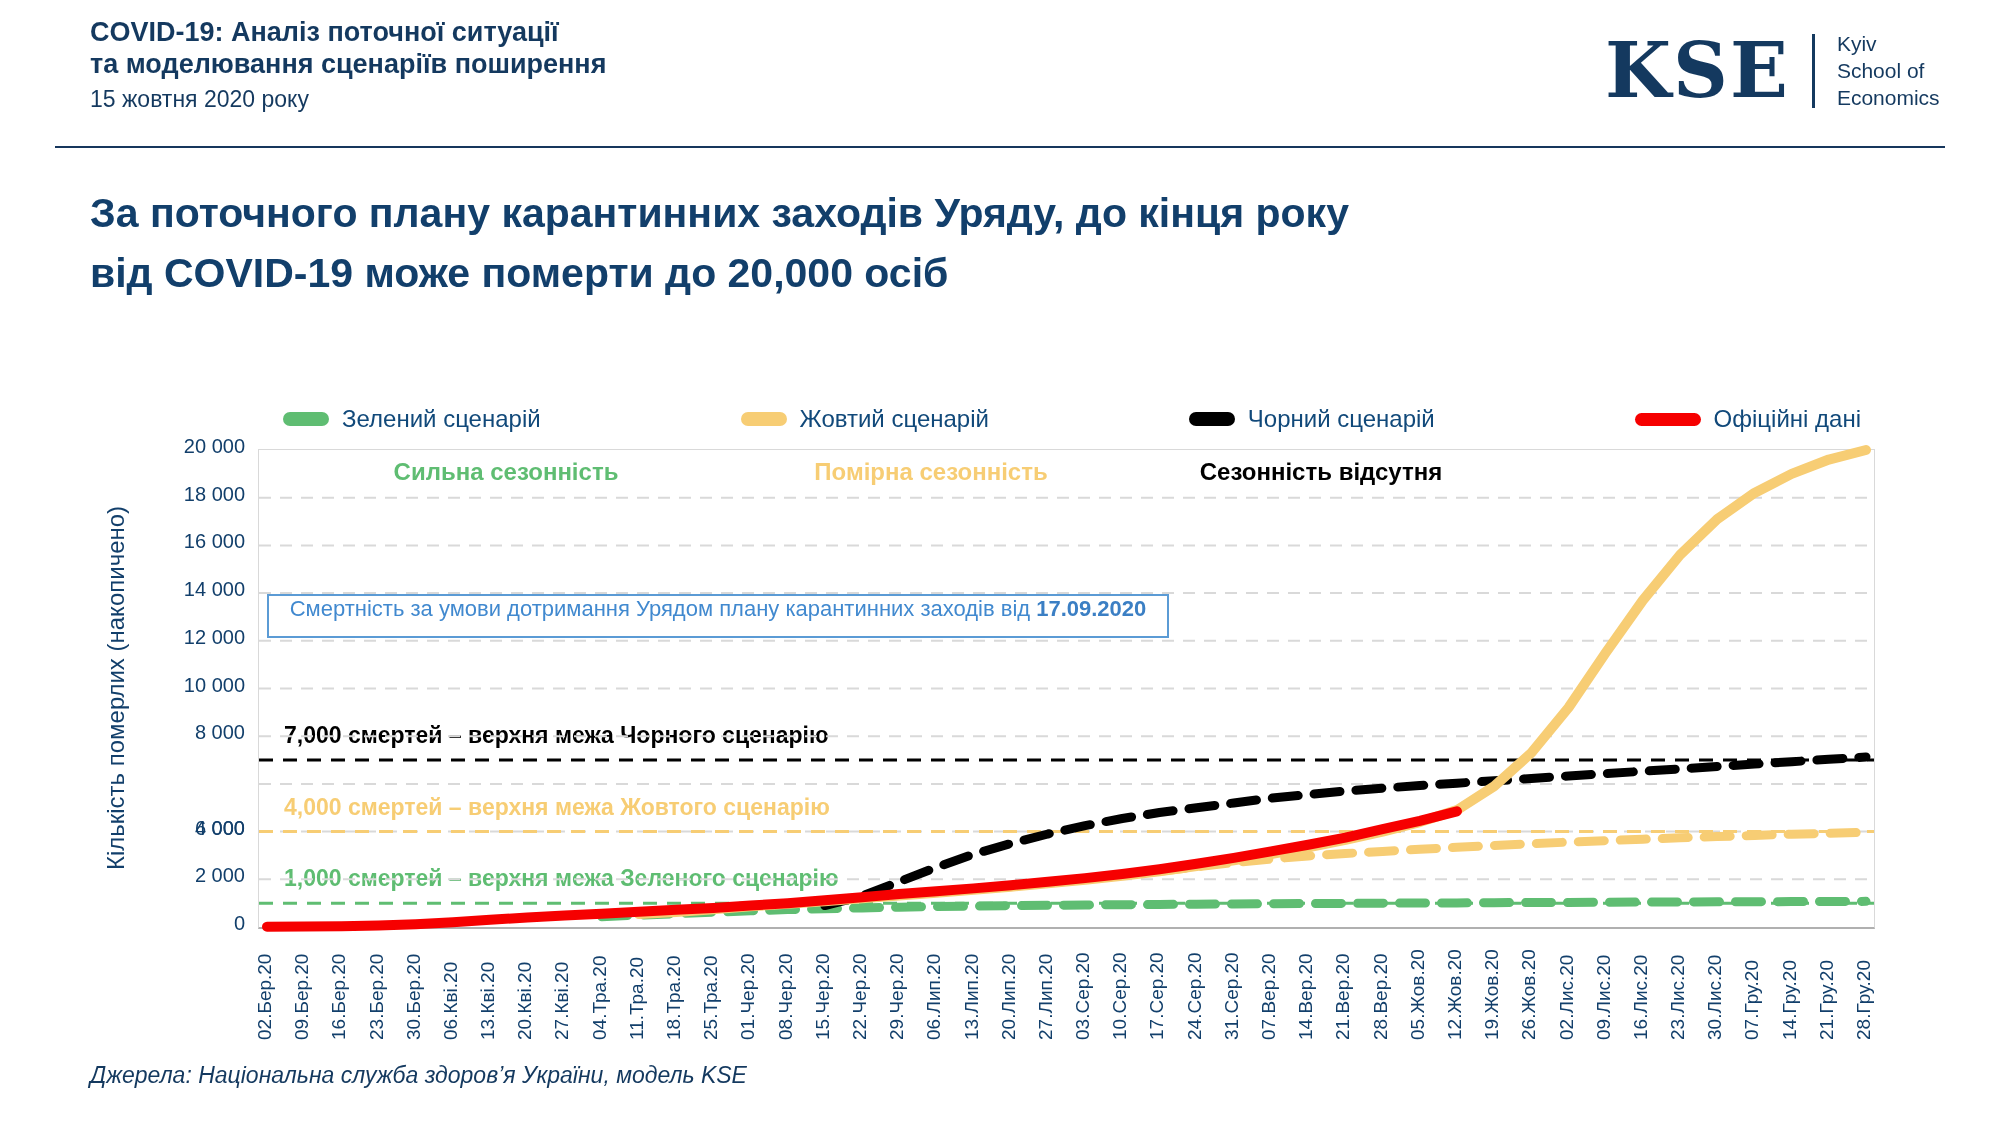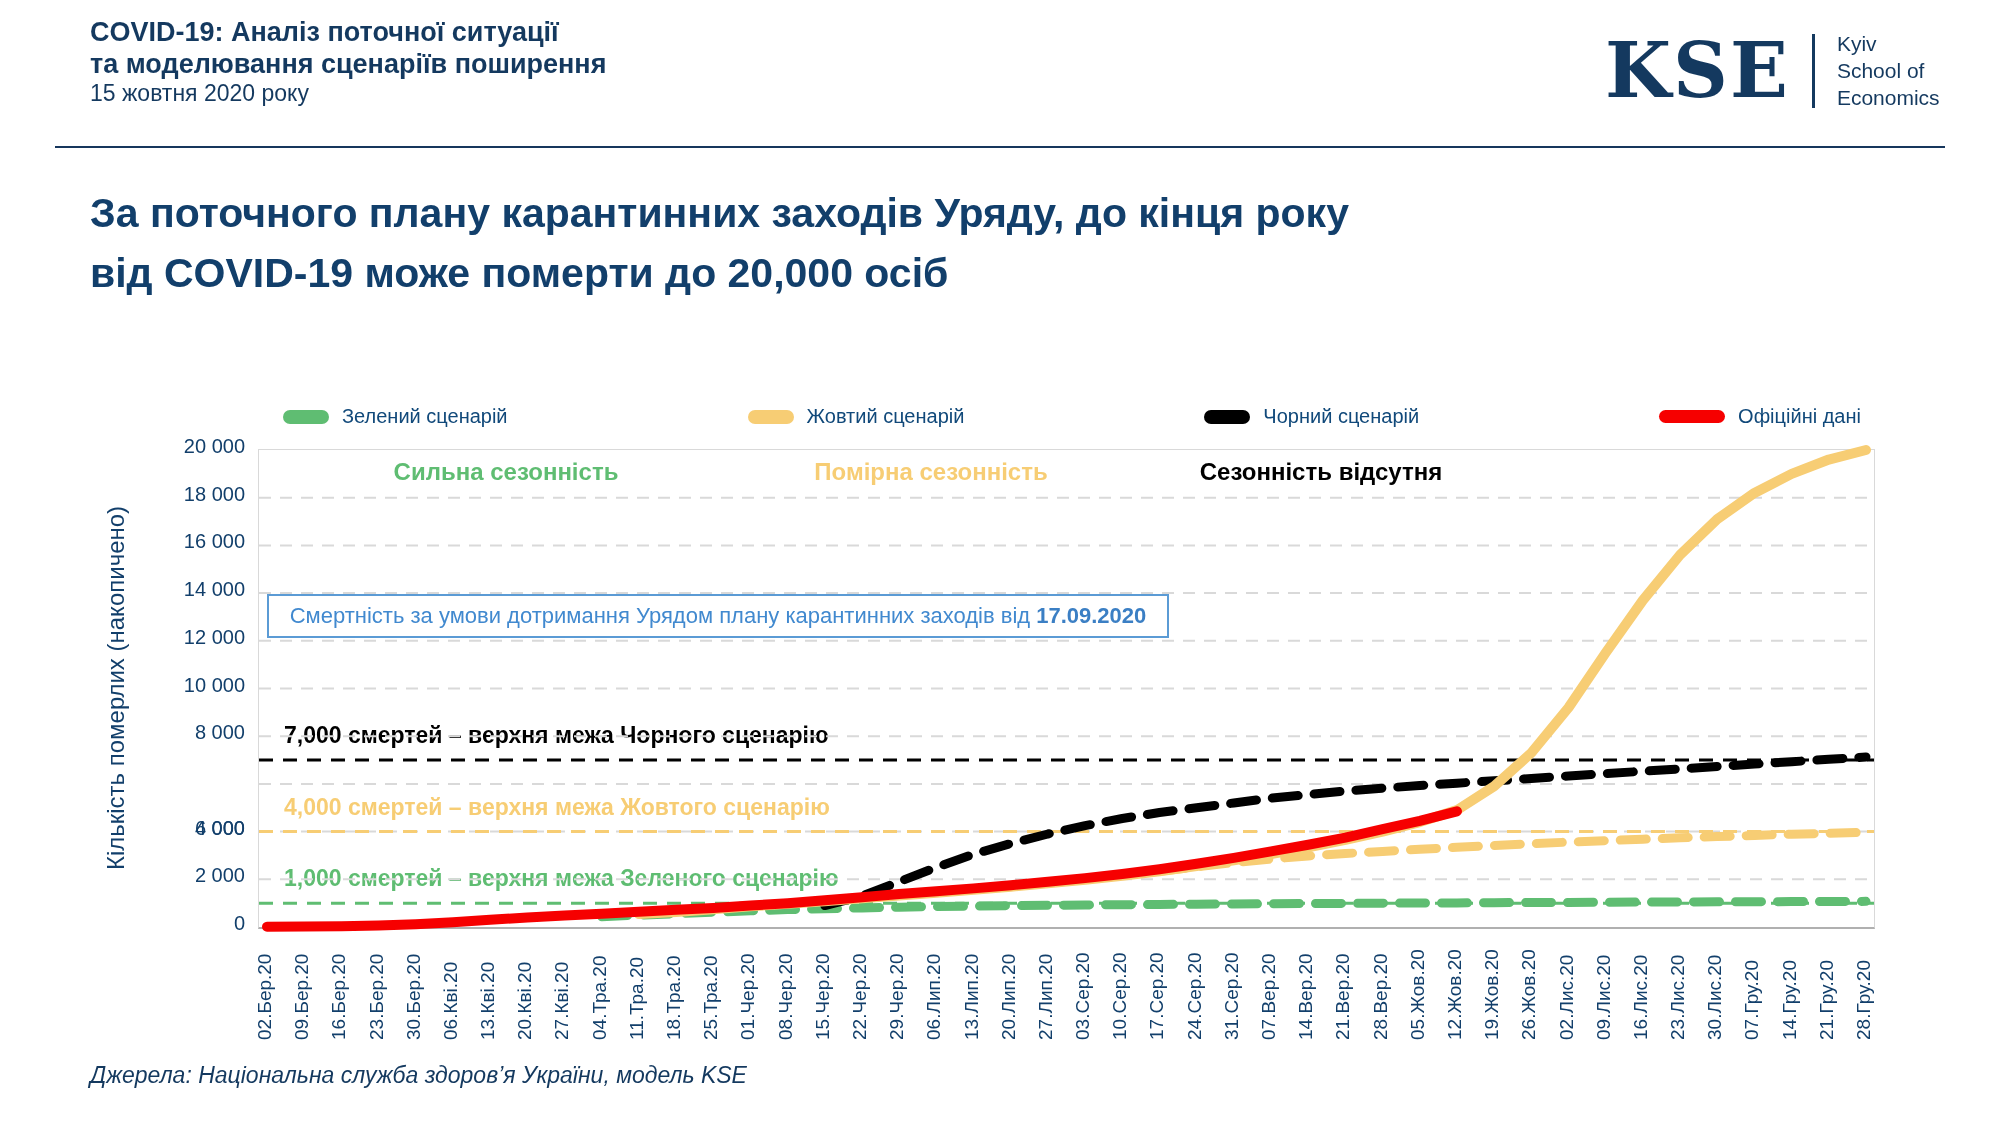--- a/index.html
+++ b/index.html
@@ -13,47 +13,47 @@
   .hdr-line{font-weight:bold;font-size:27px;line-height:32px;color:#14395f;}
   .hdr-date{font-size:23px;color:#14395f;}
   .kse-mark{font-family:"DejaVu Serif",serif;font-weight:bold;font-size:76px;line-height:1;color:#14395f;letter-spacing:2px;}
   .kse-bar{width:3px;height:74px;background:#14395f;}
   .kse-org{font-size:21px;line-height:27px;color:#14395f;}
   .hdr-rule{left:55px;top:146px;width:1890px;height:2px;background:#16365c;}
   
   .main-title{left:90px;top:183px;font-weight:bold;font-size:41px;line-height:60px;color:#123f6b;}
   
   .legend{left:283px;top:405px;width:1578px;display:flex;justify-content:space-between;align-items:center;}
-  .legend-item{display:flex;align-items:center;gap:13px;font-size:20px;color:#11497a;}
+  .legend-item{display:flex;align-items:center;gap:13px;font-size:24px;color:#11497a;}
   .swatch{height:14px;border-radius:8px;background:#ccc;}
   .sw-dash{width:46px;}
   .sw-solid{width:58px;height:15px;}
   .sw-red{width:66px;height:13px;}
   
   .plot{left:258px;top:449px;width:1615px;height:477px;border:1px solid #d9d9d9;border-bottom:2px solid #b0b0b0;}
   .plot svg{position:absolute;left:0;top:0;overflow:visible;}
   .yaxis-title-anchor{left:116px;top:688px;width:0;height:0;}
   .yaxis-title{position:absolute;white-space:nowrap;transform:translate(-50%,-50%) rotate(-90deg);font-size:24px;color:#123f6b;}
   .ytick{position:absolute;left:148px;width:97px;text-align:right;font-size:20px;color:#123f6b;}
   .xtick{position:absolute;white-space:nowrap;font-size:19px;color:#123f6b;transform:rotate(-90deg);transform-origin:0 0;}
   .season{position:absolute;top:8px;transform:translateX(-50%);font-weight:bold;font-size:24px;white-space:nowrap;}
   .note-box{position:absolute;left:8px;top:144px;width:898px;height:40px;border:2px solid #5b9bd5;background:#ffffff;
-    display:flex;align-items:center;justify-content:center;font-size:22px;color:#4189cf;white-space:nowrap;}
+    display:flex;align-items:flex-start;justify-content:center;font-size:22px;color:#4189cf;white-space:nowrap;}
   .note-box b{margin-left:6px;color:#3b7fc4;}
   .th-label{position:absolute;left:25px;font-weight:bold;font-size:23px;white-space:nowrap;}
   
   .source{left:90px;top:1062px;font-style:italic;font-size:23px;color:#14395f;}
 </style>
 </head>
 <body>
 
 <div class="abs" style="left:90px;top:16px;">
   <div class="hdr-line">COVID-19: Аналіз поточної ситуації</div>
   <div class="hdr-line">та моделювання сценаріїв поширення</div>
-  <div class="hdr-date" style="">15 жовтня 2020 року</div>
+  <div class="hdr-date" style="margin-top:6px;">15 жовтня 2020 року</div>
 </div>
 
 <div class="abs" style="left:1605px;top:30px;display:flex;align-items:center;gap:22px;">
   <div class="kse-mark">KSE</div>
   <div class="kse-bar"></div>
   <div class="kse-org">
     <div>Kyiv</div>
     <div>School of</div>
     <div>Economics</div>
   </div>

